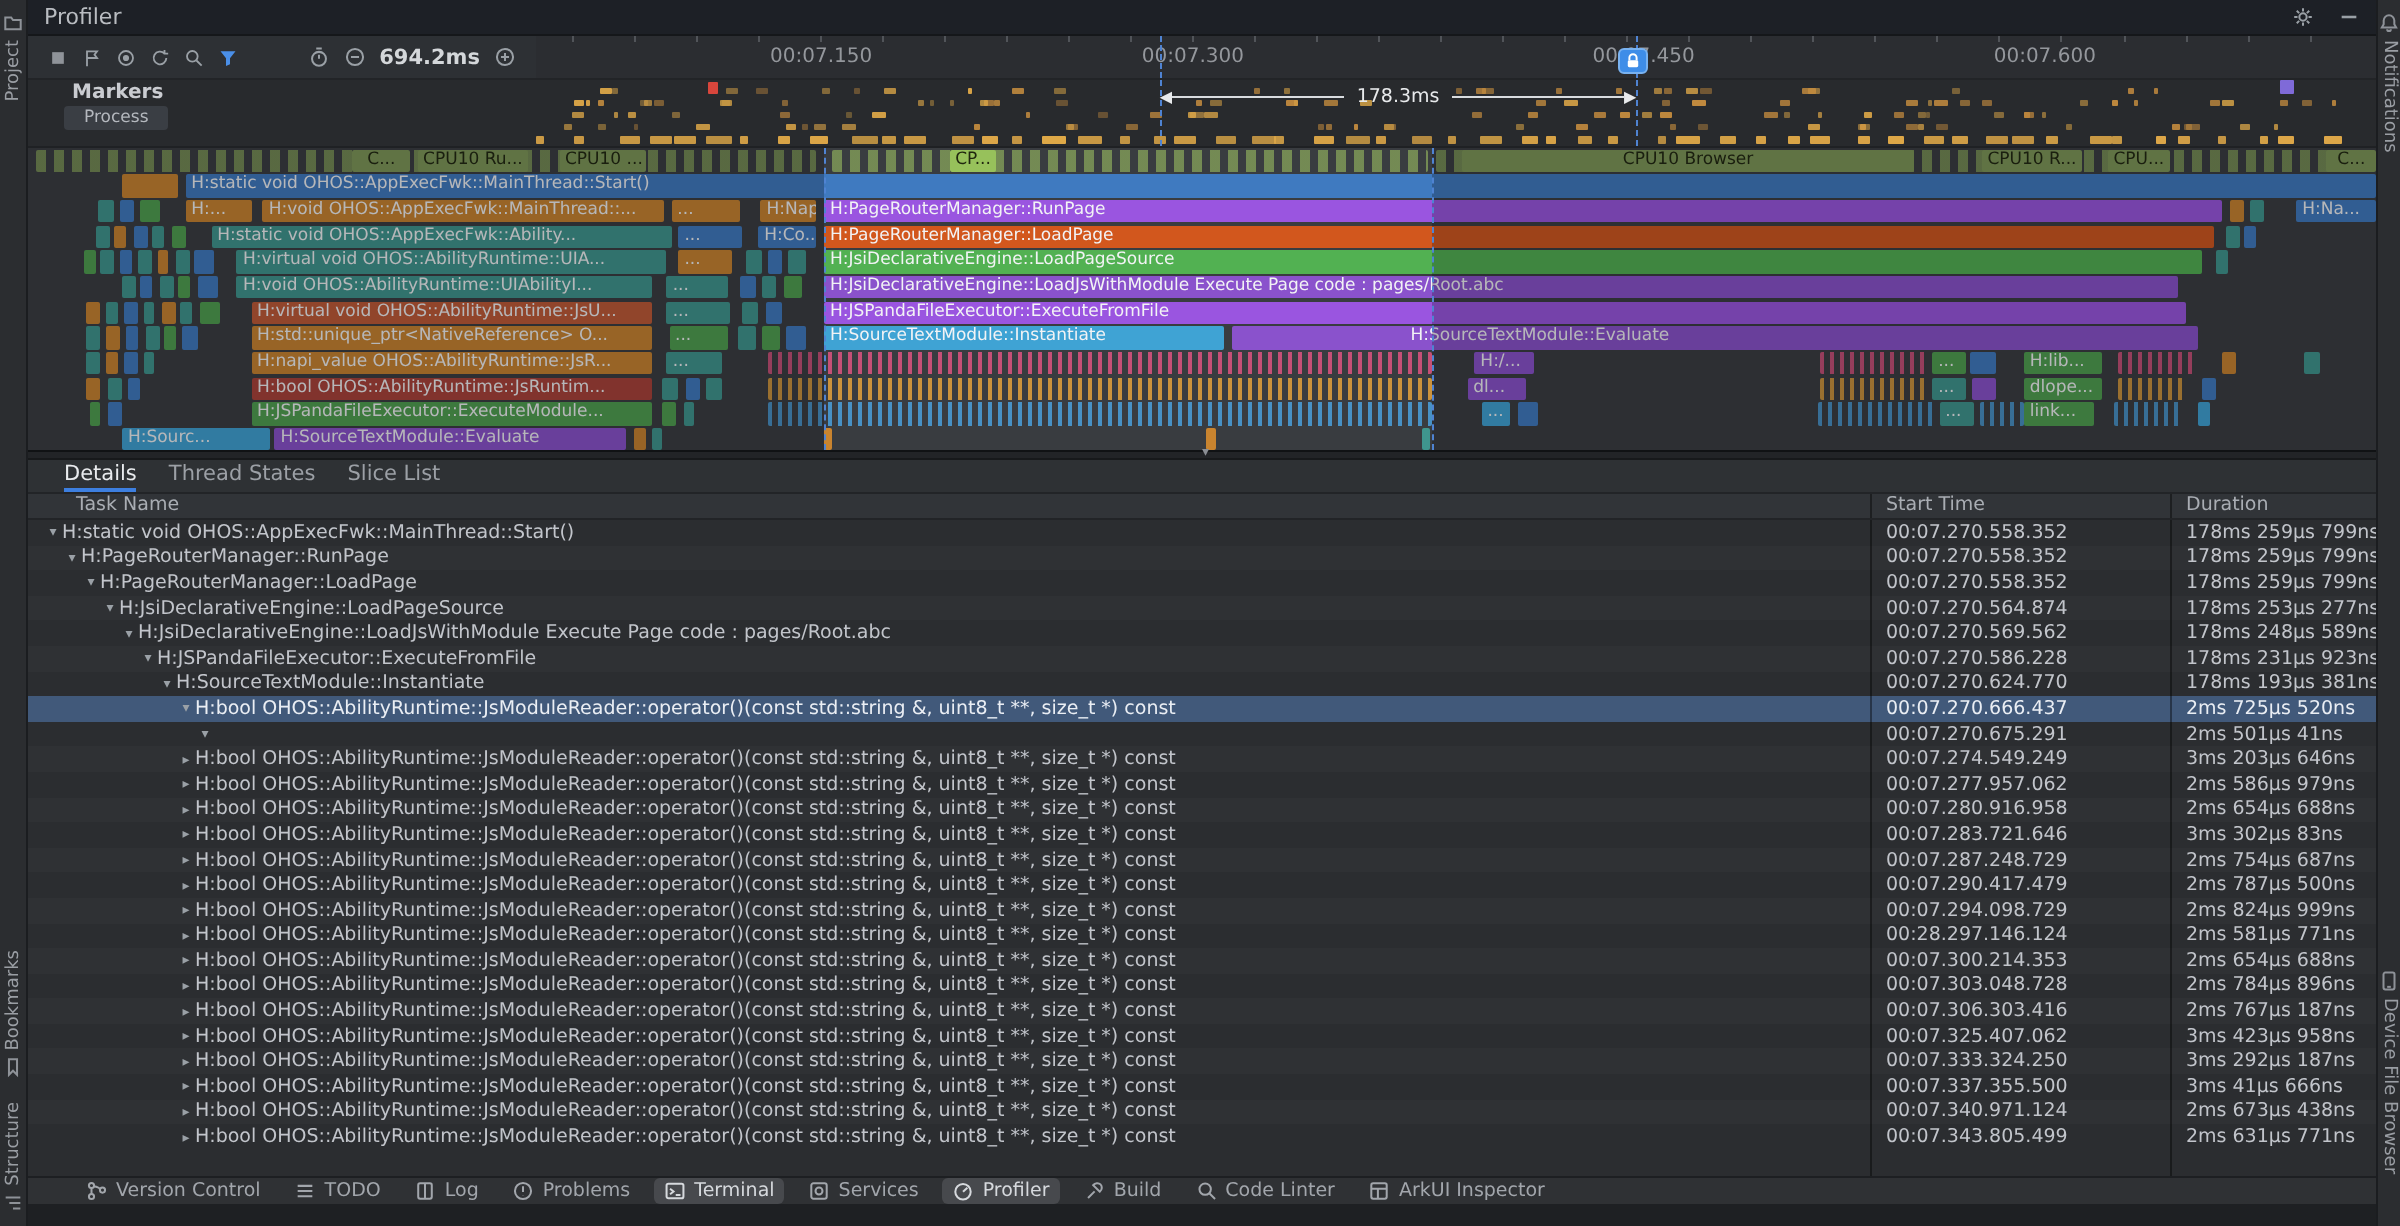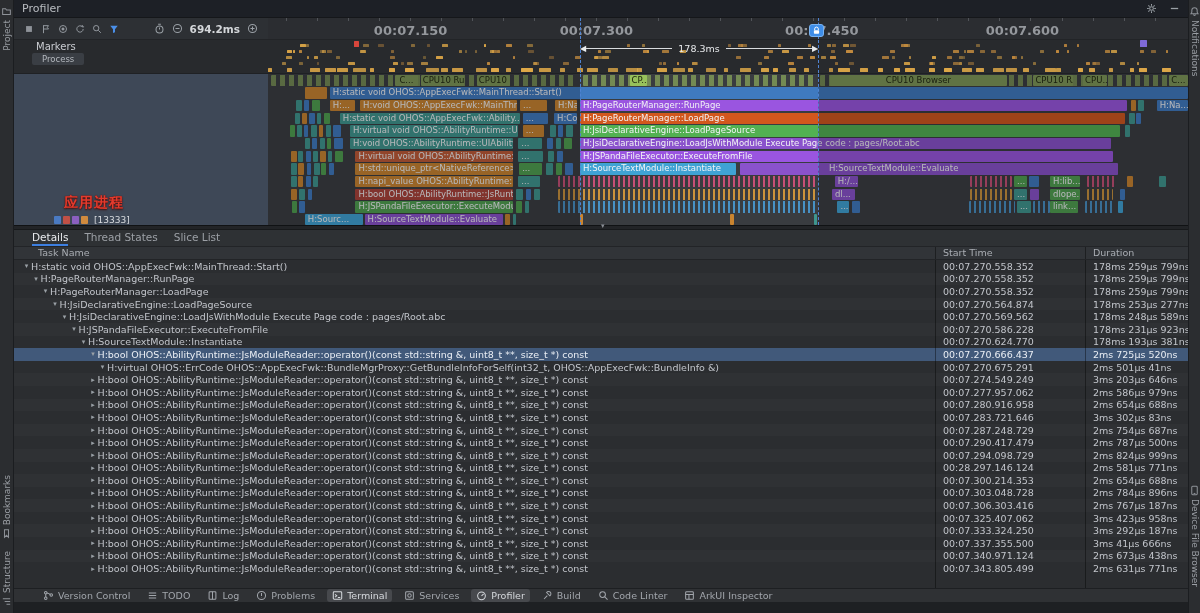--- a/index.html
+++ b/index.html
@@ -28,27 +28,27 @@
   .spacer{flex:1;}
   .tb-icon{color:#9aa0a6;margin-left:12px;display:flex;align-items:center;}
 
   
   .topbar{height:22px;display:flex;background:#2d3034;border-bottom:1px solid #222427;flex:none;}
   .toolbar{width:254px;display:flex;align-items:center;gap:7px;padding:0 10px;color:#9aa0a6;flex:none;}
   .tool-btn{display:flex;align-items:center;}
   .tool-btn.push{margin-left:auto;}
   .tool-value{color:#d4d7da;font-size:10.5px;font-weight:bold;}
   .ruler{flex:1;position:relative;background:#2b2d31;overflow:visible;}
-  .tick-label{position:absolute;top:5px;transform:translateX(-50%);font-size:13px;color:#94979c;white-space:nowrap;font-weight:bold;}
+  .tick-label{position:absolute;top:5px;transform:translateX(-50%);font-size:10px;color:#94979c;white-space:nowrap;}
   .minor-tick{position:absolute;top:0;width:1px;height:3px;background:#515459;}
 
   
   .markers-row{height:34px;display:flex;border-bottom:1px solid #1f2124;background:#282a2d;flex:none;}
   .markers-head{width:254px;position:relative;flex:none;}
-  .markers-title{position:absolute;left:22px;top:1px;font-size:10px;font-weight:normal;color:#caccd1;}
+  .markers-title{position:absolute;left:22px;top:1px;font-size:10px;font-weight:bold;color:#caccd1;}
   .process-pill{position:absolute;left:18px;top:13px;background:#3a3e44;border-radius:2px;
                 font-size:8.5px;color:#b4b8be;padding:1px 10px;}
   .markers-track{flex:1;position:relative;background:#282a2d;overflow:visible;}
   .mtick{position:absolute;border-radius:0.5px;}
   .sel-handles{position:absolute;top:3px;height:11px;display:flex;align-items:center;color:#e8eaec;z-index:5;}
   .sel-handles .hline{flex:1;border-top:1.5px solid #d9dcdf;height:0;}
   .sel-handles .harrow{font-size:8px;line-height:11px;}
   .sel-handles .hlabel{font-size:9.5px;padding:0 6px;white-space:nowrap;}
   .lock{position:absolute;top:-16px;width:15px;height:13px;background:#3e8de8;border:1px solid #79b2f0;
         border-radius:3px;display:flex;align-items:center;justify-content:center;z-index:6;}
@@ -449,30 +449,20 @@
               <path d="M3 4.6V3.2a2 2 0 014 0v1.4" stroke="#fff" stroke-width="1.1" fill="none"></path>
               <rect x="2.1" y="4.6" width="5.8" height="3.9" rx="0.8" fill="#fff"></rect>
             </svg>
           </div>
           <div class="sel-line" style="left: 33.9%;"></div>
           <div class="sel-line" style="left: 59.8%;"></div>
         </div>
     </div>
 
     <div class="flame-row">
-      <div class="process-panel">
-        <div class="annotation">应用进程</div>
-        <div class="proc-meta">
-          <span class="proc-ico" style="background:#4a7ac2"></span>
-          <span class="proc-ico" style="background:#c05046"></span>
-          <span class="proc-ico" style="background:#8a5fc0"></span>
-          <span class="proc-ico" style="background:#d08a3e"></span>
-          <span class="pid">[13333]</span>
-        </div>
-      </div>
       <div class="flame-chart" id="flameChart">
           <div class="slice cpu" style="top: 0.5px; left: 0.3%; width: 33.3%; background-image: repeating-linear-gradient(90deg, rgb(126, 152, 87) 0px, rgb(126, 152, 87) 5px, transparent 5px, transparent 9px); opacity: 0.85;"></div>
           <div class="slice cpu" style="top: 0.5px; left: 34.2%; width: 25.4%; background-image: repeating-linear-gradient(90deg, rgb(126, 152, 87) 0px, rgb(126, 152, 87) 5px, transparent 5px, transparent 9px); opacity: 0.85;"></div>
           <div class="slice cpu" style="top: 0.5px; left: 60%; width: 39.7%; background-image: repeating-linear-gradient(90deg, rgb(126, 152, 87) 0px, rgb(126, 152, 87) 5px, transparent 5px, transparent 9px); opacity: 0.85;"></div>
           <div class="slice cpu" style="top: 0.5px; left: 13.8%; width: 2.5%; background: rgb(126, 152, 87);">
             <span class="lbl">C...</span>
           </div>
           <div class="slice cpu" style="top: 0.5px; left: 16.6%; width: 4.7%; background: rgb(126, 152, 87);">
             <span class="lbl">CPU10 Ru...</span>
           </div>
@@ -782,21 +772,20 @@
             <div class="cell-name" style="padding-left: 74.5px;">
               <span class="arrow">▾</span>
               <span style="overflow: hidden;">H:bool OHOS::AbilityRuntime::JsModuleReader::operator()(const std::string &amp;, uint8_t **, size_t *) const</span>
             </div>
             <div class="cell-start">00:07.270.666.437</div>
             <div class="cell-dur">2ms 725µs 520ns</div>
           </div>
           <div class="trow">
             <div class="cell-name" style="padding-left: 84px;">
               <span class="arrow">▾</span>
-              <span style="overflow: hidden;">H:virtual OHOS::ErrCode OHOS::AppExecFwk::BundleMgrProxy::GetBundleInfoForSelf(int32_t, OHOS::AppExecFwk::BundleInfo &amp;)</span>
             </div>
             <div class="cell-start">00:07.270.675.291</div>
             <div class="cell-dur">2ms 501µs 41ns</div>
           </div>
           <div class="trow">
             <div class="cell-name" style="padding-left: 74.5px;">
               <span class="arrow">▸</span>
               <span style="overflow: hidden;">H:bool OHOS::AbilityRuntime::JsModuleReader::operator()(const std::string &amp;, uint8_t **, size_t *) const</span>
             </div>
             <div class="cell-start">00:07.274.549.249</div>

